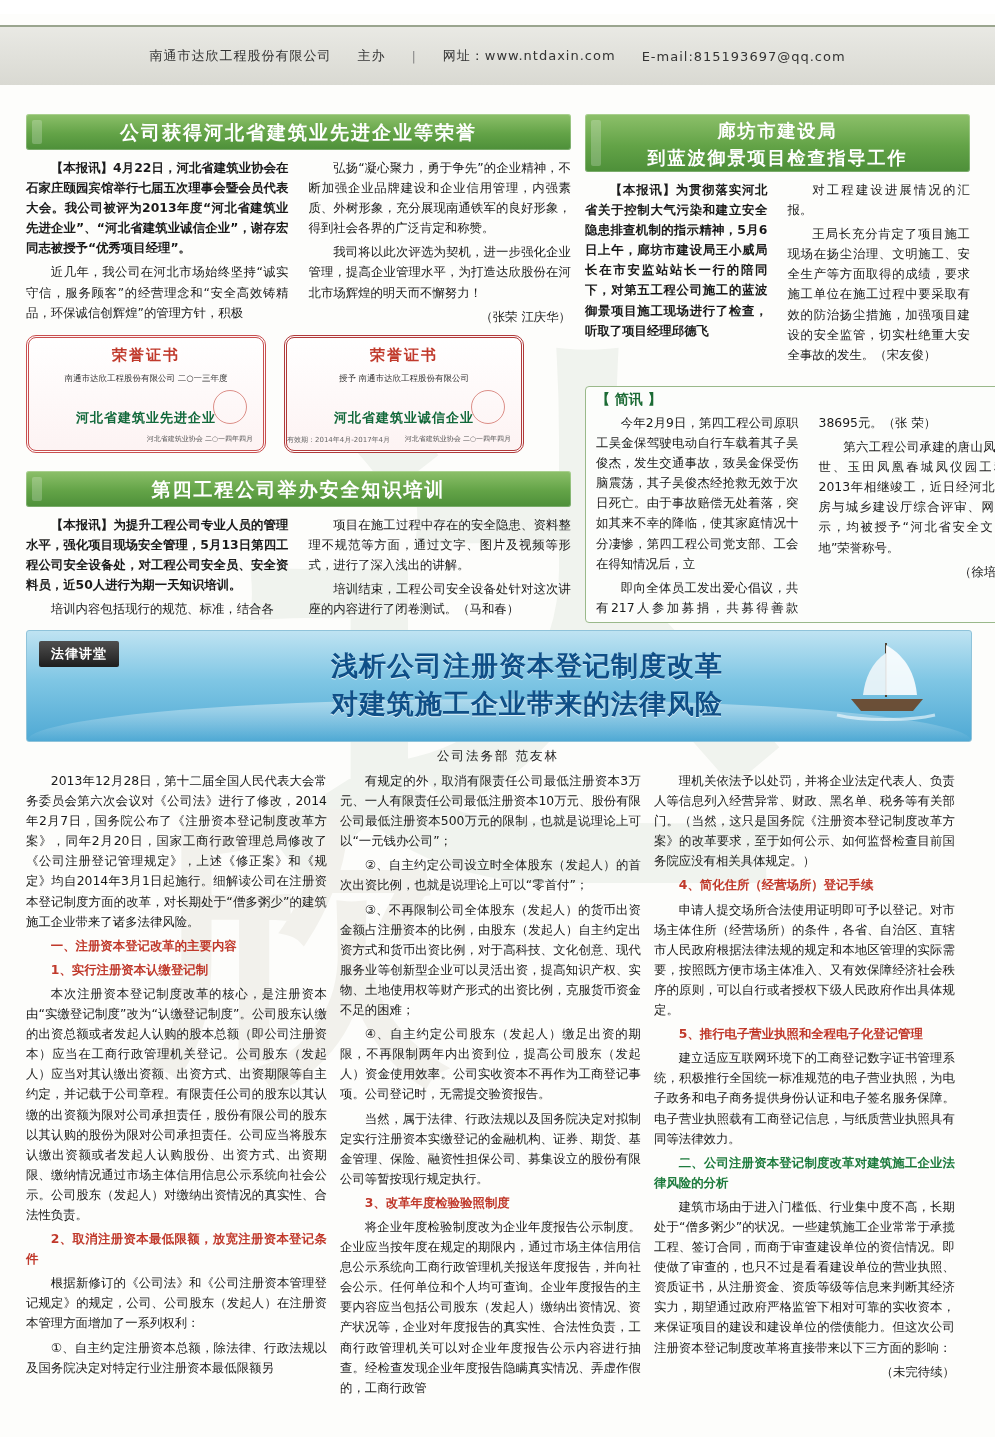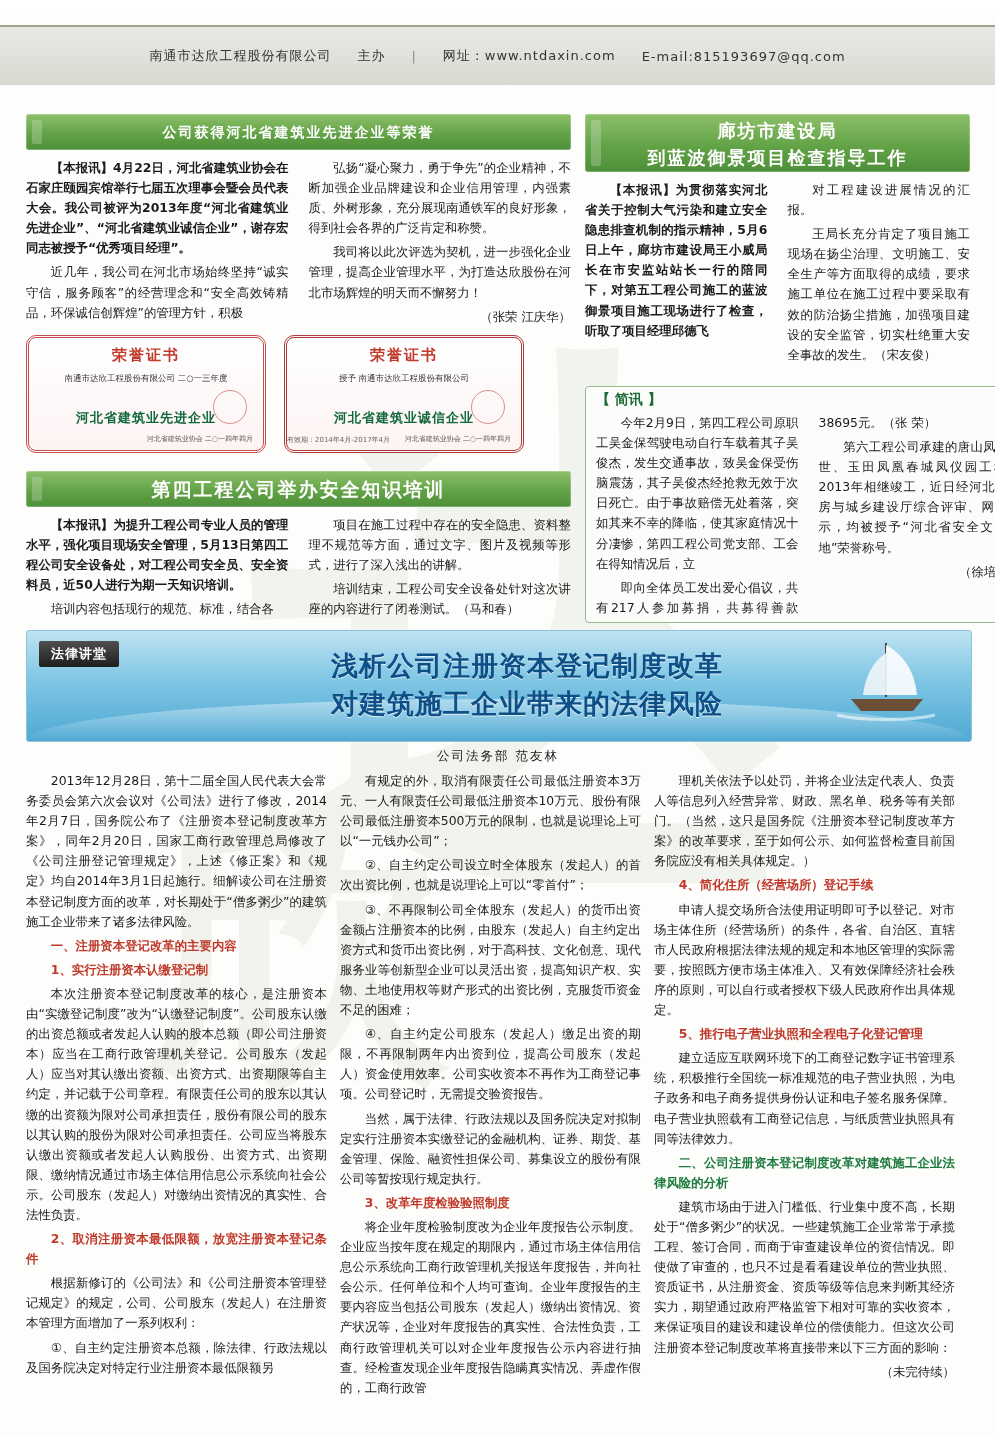--- a/index.html
+++ b/index.html
@@ -92,21 +92,21 @@
   }
   .art-body p{margin:0 0 4px 0;text-indent:2em;}
   .lead{font-weight:700;}
 
   
   #left-top{position:absolute;left:26px;top:100px;width:545px;}
   #right-top{position:absolute;left:585px;top:100px;width:385px;}
   #mid-left{position:absolute;left:26px;top:457px;width:545px;}
   #right-brief{position:absolute;left:585px;top:372px;width:385px;}
 
-  .band-1{width:545px;height:36px;line-height:36px;font-size:14px;}
+  .band-1{width:545px;height:36px;line-height:36px;font-size:19px;}
   .band-r{width:385px;height:58px;font-size:18px;line-height:27px;padding-top:3px;box-sizing:border-box;}
   .band-2{width:545px;height:36px;line-height:36px;font-size:19px;}
 
   .two-col{column-count:2;column-gap:20px;}
 
   
   .certs{display:flex;gap:18px;margin-top:6px;}
   .cert{
     width:240px;height:118px;border:3px double #c84f4f;border-radius:10px;
     background:linear-gradient(180deg,#fff 0%,#fdf3f3 100%);

